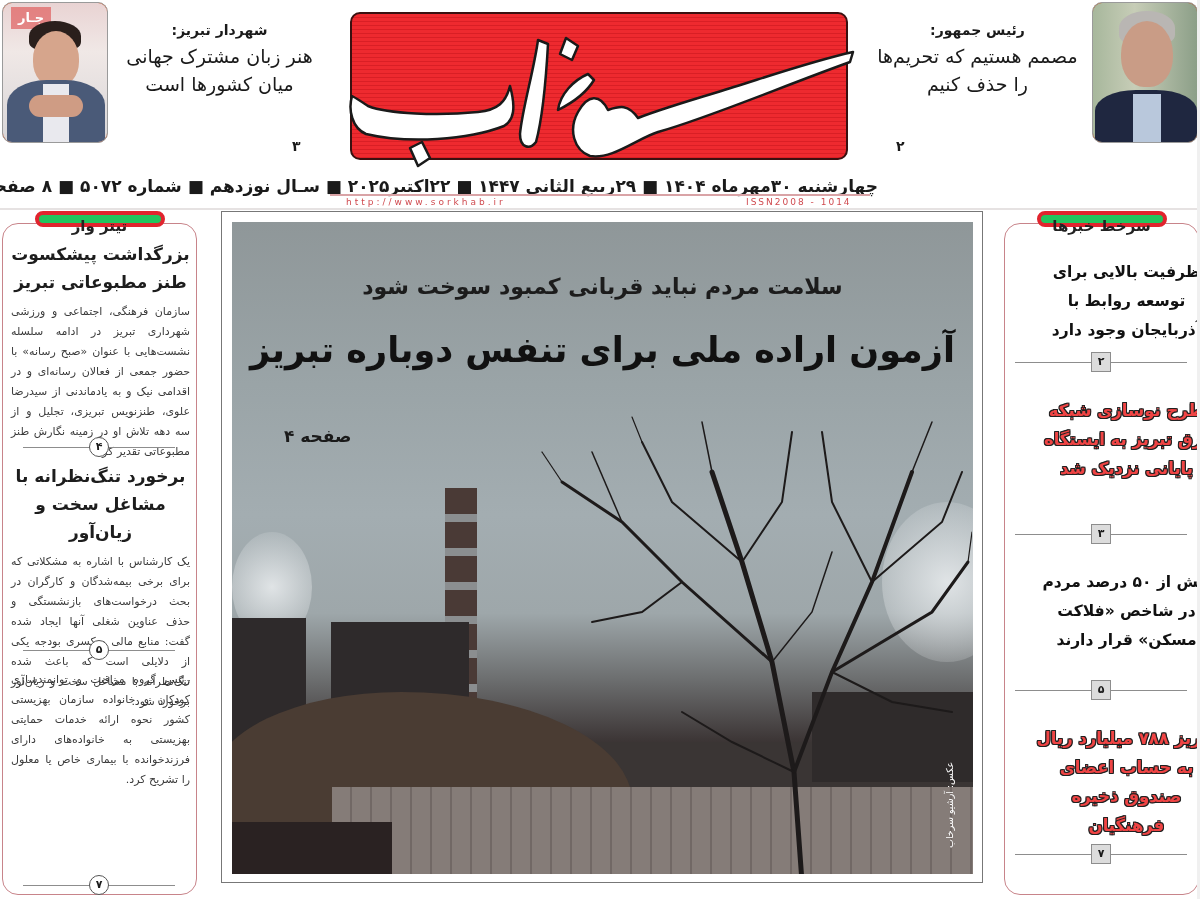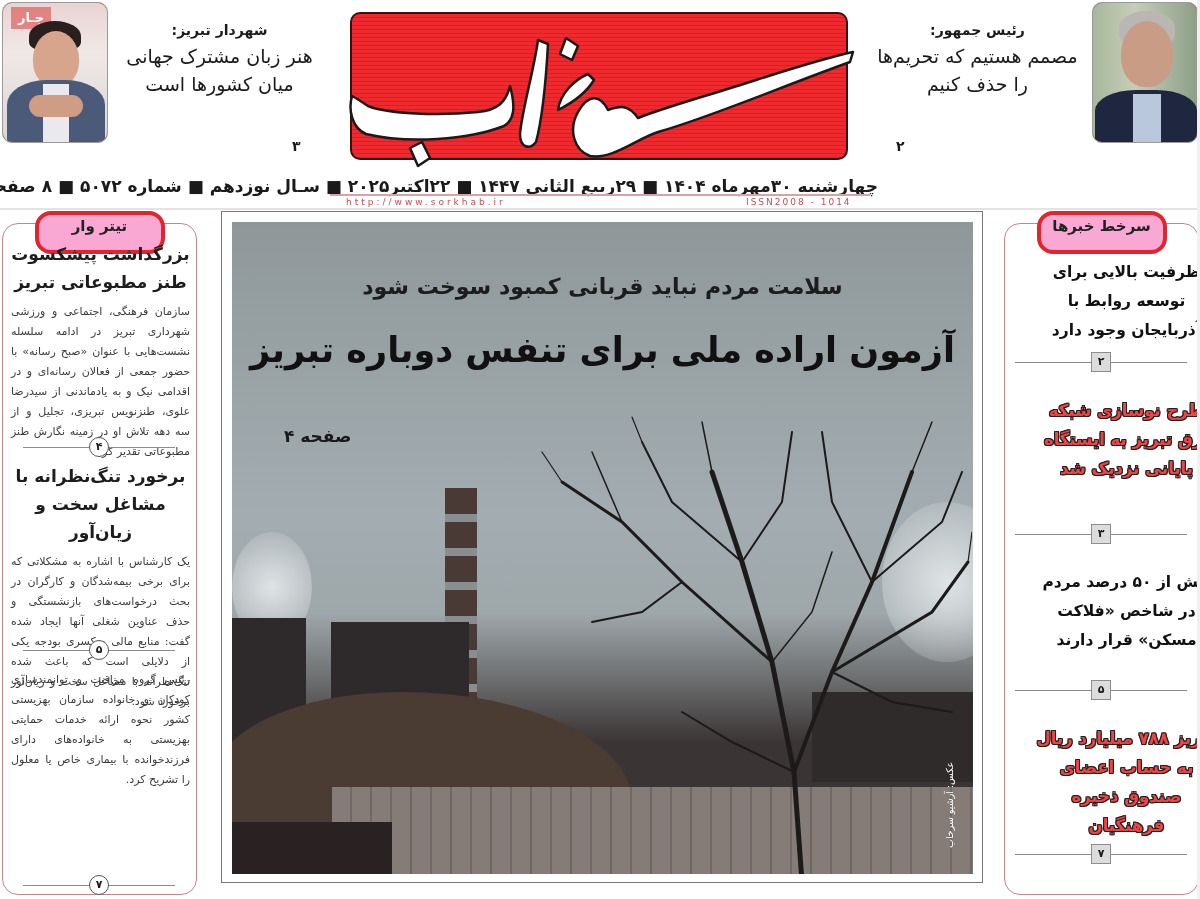--- a/index.html
+++ b/index.html
@@ -35,21 +35,21 @@
   .dateline { position: absolute; left: 348px; top: 176px; width: 530px; font-size: 17px; font-weight: bold; text-align: right; white-space: nowrap; }
   .rule-red { position: absolute; left: 330px; top: 194px; width: 540px; height: 2px; background: #d9a3a6; }
   .url { position: absolute; left: 346px; top: 197px; font-size: 9px; color: #d04a4f; letter-spacing: 3px; direction: ltr; }
   .issn { position: absolute; left: 746px; top: 197px; font-size: 9px; color: #d04a4f; letter-spacing: 2px; direction: ltr; }
   .rule-grey { position: absolute; left: 0; top: 208px; width: 1200px; height: 2px; background: #e6e2e2; }
 
   
   .panel { position: absolute; top: 223px; width: 195px; height: 672px; border: 1.5px solid #c8848a; border-radius: 16px; background: #fff; }
   .panel.left { left: 2px; }
   .panel.right { left: 1004px; }
-  .panel-tab { position: absolute; top: -13px; left: 50%; transform: translateX(-50%); width: 130px; height: 43px; background: #f9a8d4;
+  .panel-tab { position: absolute; top: -13px; left: 50%; transform: translateX(-50%); width: 130px; height: 16px; background: #22c55e;
      border: 4px solid #e1242e; border-radius: 16px; text-align: center; font-size: 15px; font-weight: bold; line-height: 22px; color: #222; }
 
   .p-head { font-weight: bold; text-align: center; color: #1d1d1d; }
   .p-body { font-size: 11px; line-height: 20px; text-align: justify; color: #3b3b3b; padding: 0 8px; }
   .divider { position: absolute; height: 1px; background: #8d8d8d; }
   .num-circle { position: absolute; width: 20px; height: 20px; border: 1.5px solid #555; border-radius: 50%; background: #fff; font-size: 11px; font-weight: bold; text-align: center; line-height: 18px; }
   .num-box { position: absolute; width: 20px; height: 20px; border: 1px solid #8d8d8d; background: #dcdcdc; font-size: 11px; font-weight: bold; text-align: center; line-height: 18px; }
 
   .left-block { position: absolute; left: 0; width: 195px; }
   .right-block { position: absolute; left: 0; width: 195px; margin-left: 24px; }

